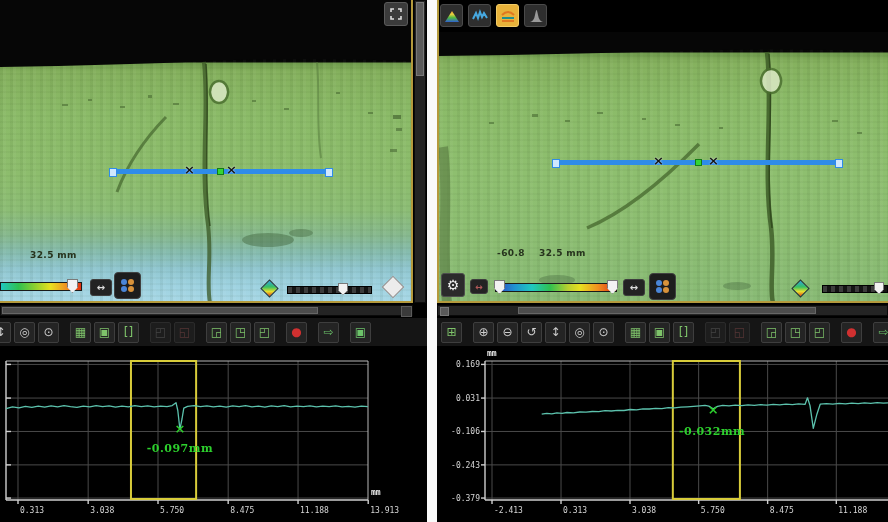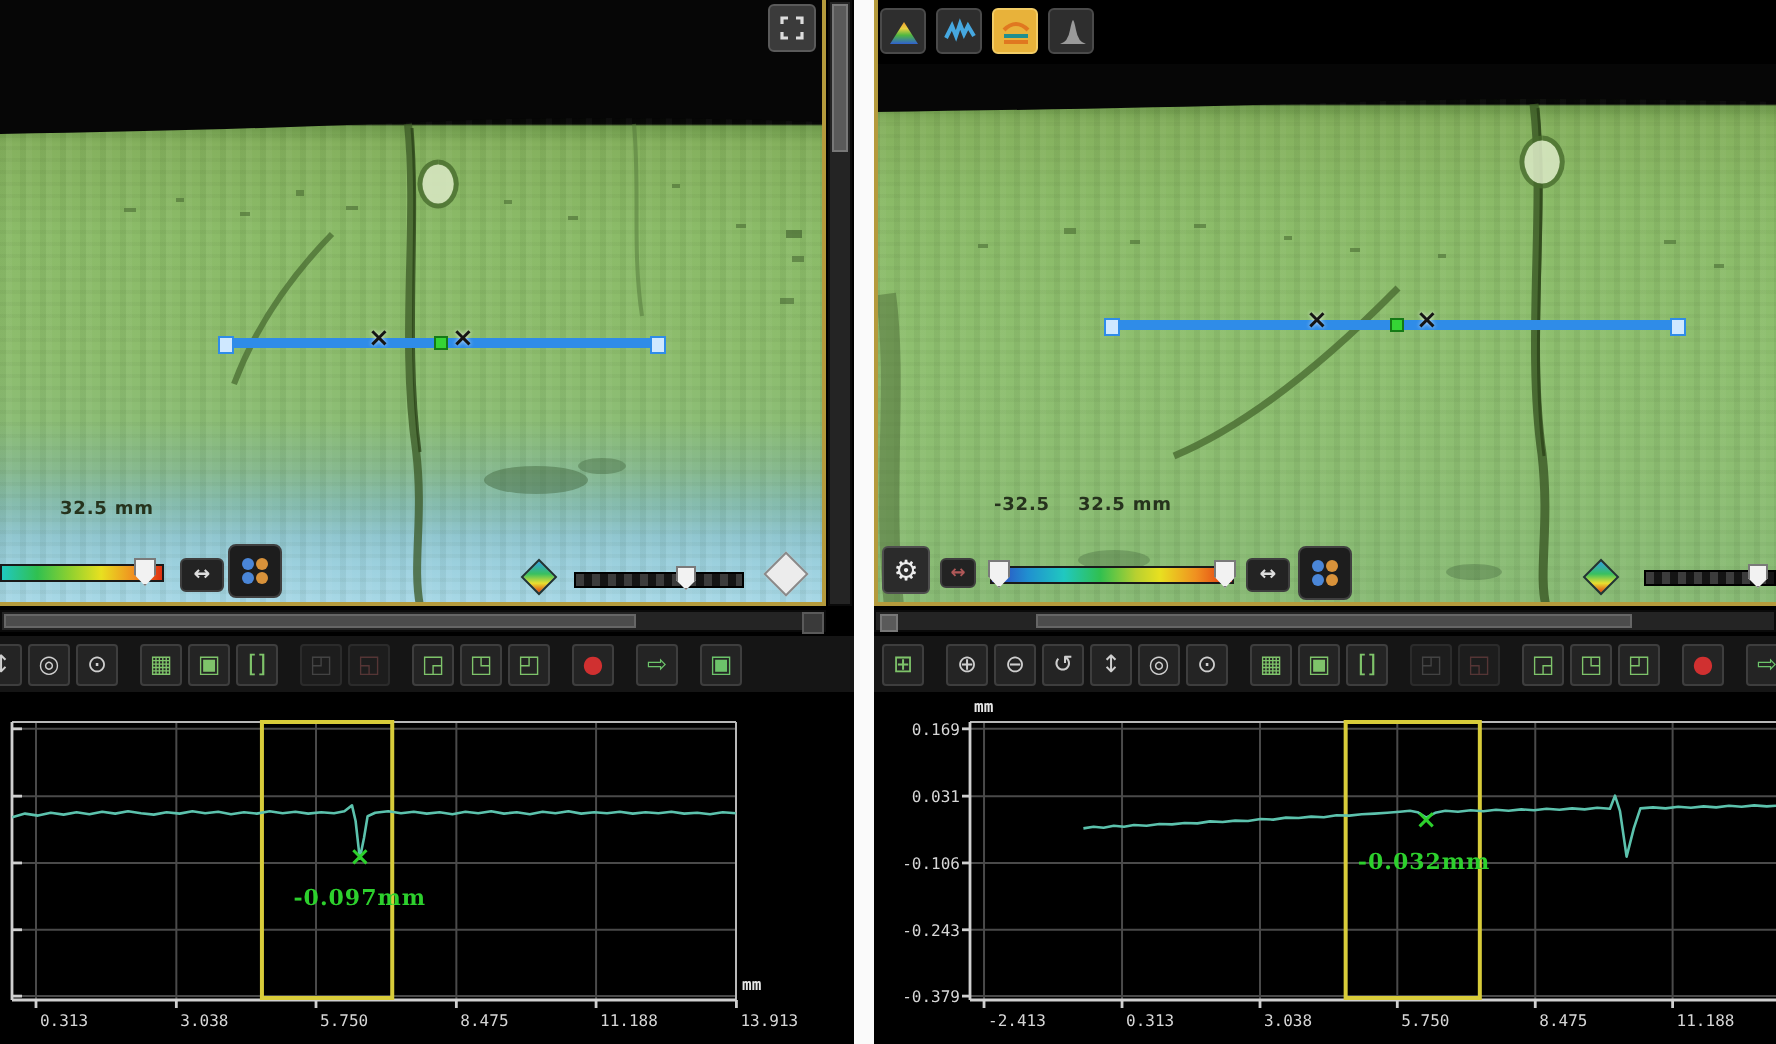--- a/index.html
+++ b/index.html
@@ -300,21 +300,21 @@
       <span class="xmark" style="left:216px;top:122px">×</span>
       <span class="xmark" style="left:271px;top:122px">×</span>
       <span class="gmark" style="left:258px;top:127px"></span>
 
       <button class="gear-btn">
         <span>⚙</span>
       </button>
       <button class="tool-sm" style="left:33px;top:247px;width:18px;height:15px;color:#b05858;font-size:9px">
         <span>↔</span>
       </button>
-      <span class="depth-label" style="left:60px;top:216px">-32.5</span>
+      <span class="depth-label" style="left:60px;top:216px">-60.8</span>
       <span class="depth-label" style="left:102px;top:216px">32.5 mm</span>
       <div class="cbar full" style="left:58px;top:251px;width:122px">
         <span class="shield" style="left:-2px"></span>
         <span class="shield" style="left:111px"></span>
       </div>
       <button class="tool-sm" style="left:186px;top:247px;width:22px;height:17px">
         <span>↔</span>
       </button>
       <button class="dots-btn" style="left:212px;top:241px">
         <i class="dot-blue"></i>

